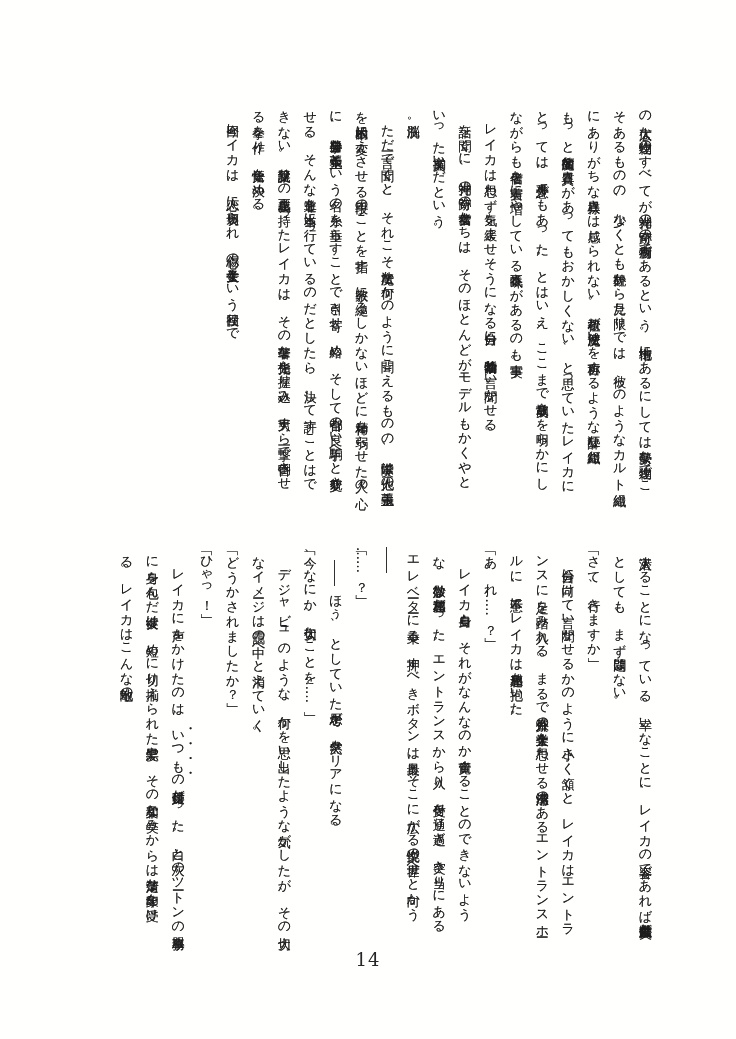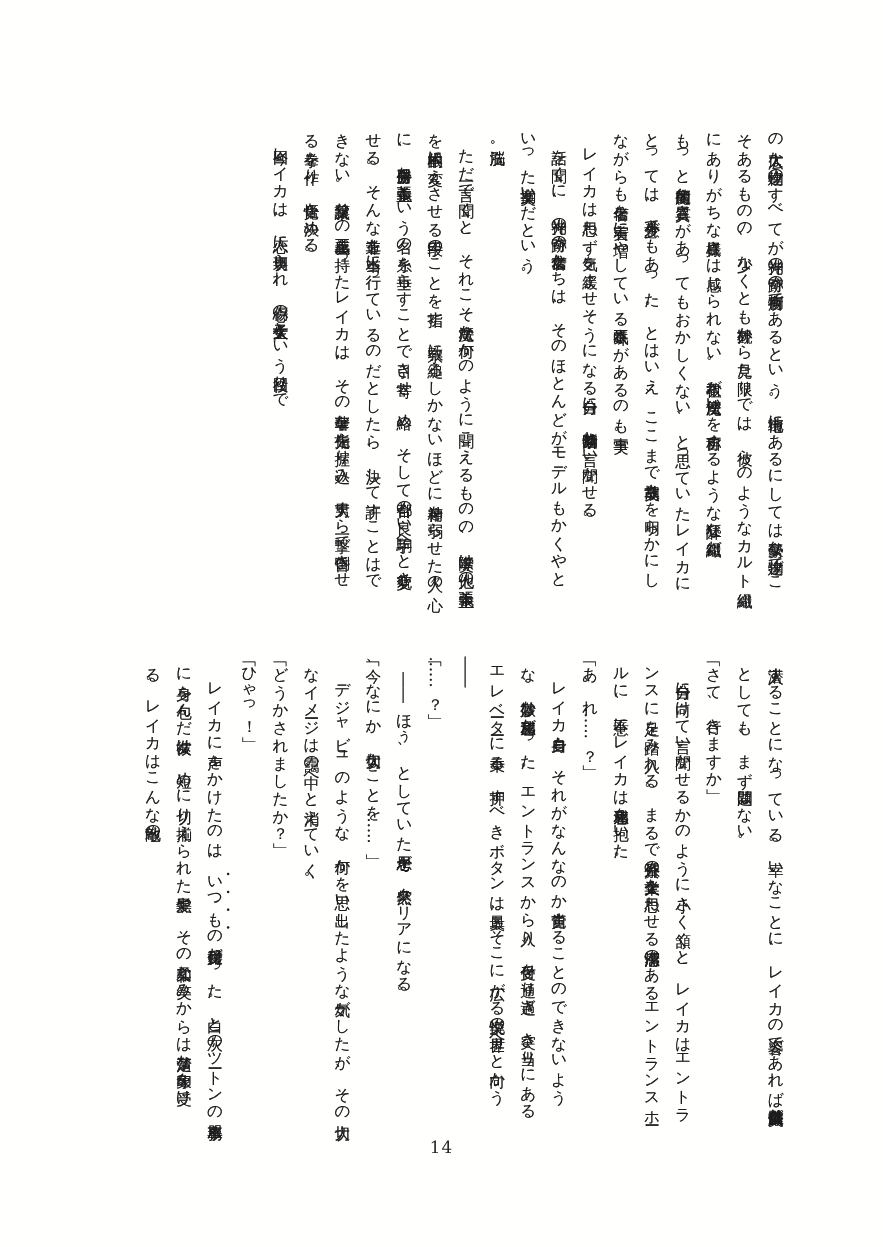--- a/index.html
+++ b/index.html
@@ -45,21 +45,21 @@
     text-emphasis: filled dot;
     -webkit-text-emphasis-position: over right;
     text-emphasis-position: over right;
   }
   .pagenum {
     position: absolute;
     top: 949px;
     left: 0;
     width: 736px;
     text-align: center;
-    font-size: 14px;
+    font-size: 18px;
     letter-spacing: 1px;
     color: #262626;
   }
 </style>
 </head>
 <body>
 
 <div class="page">
   <div class="vblock upper">
       <p class=""><span>の広大な建物のすべてが神光の奇跡の所有物であるという。市街地にあるにしては豪勢な建物でこそあるものの、少なくとも外観から見た限りでは、彼らのようなカルト組織にありがちな異様さは感じられない。教祖が魔法使いを自称するような酔狂な組織だ。もっと魔術的な異質さがあってもおかしくない、と思っていたレイカにとっては、少々意外でもあった。とはいえ、ここまで胡散臭さを明らかにしながらも信者を着実に増やしている不気味さがあるのも事実。</span></p>

